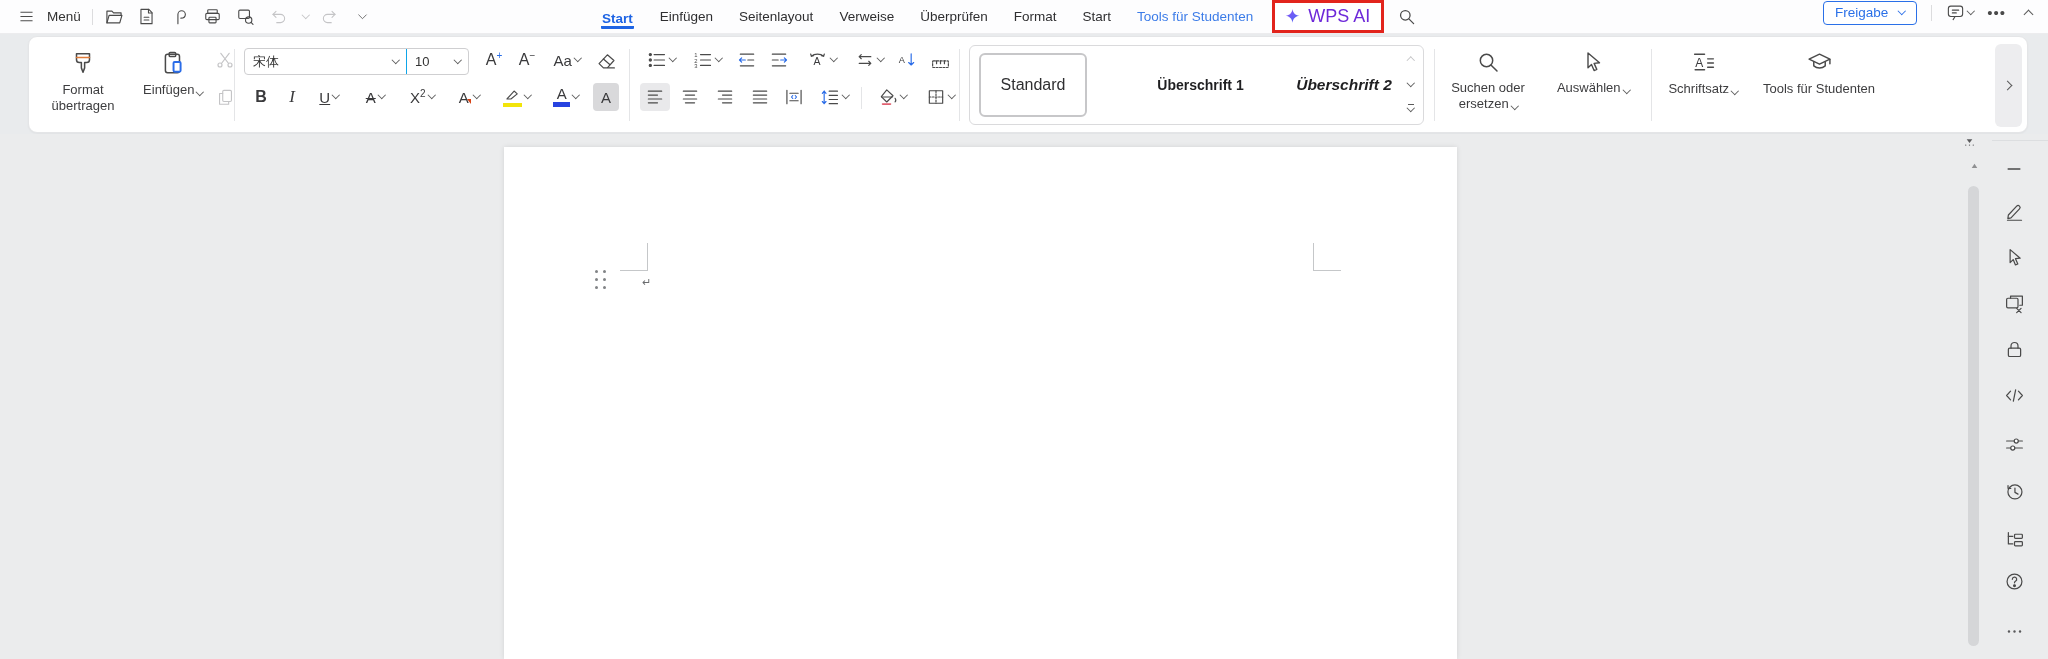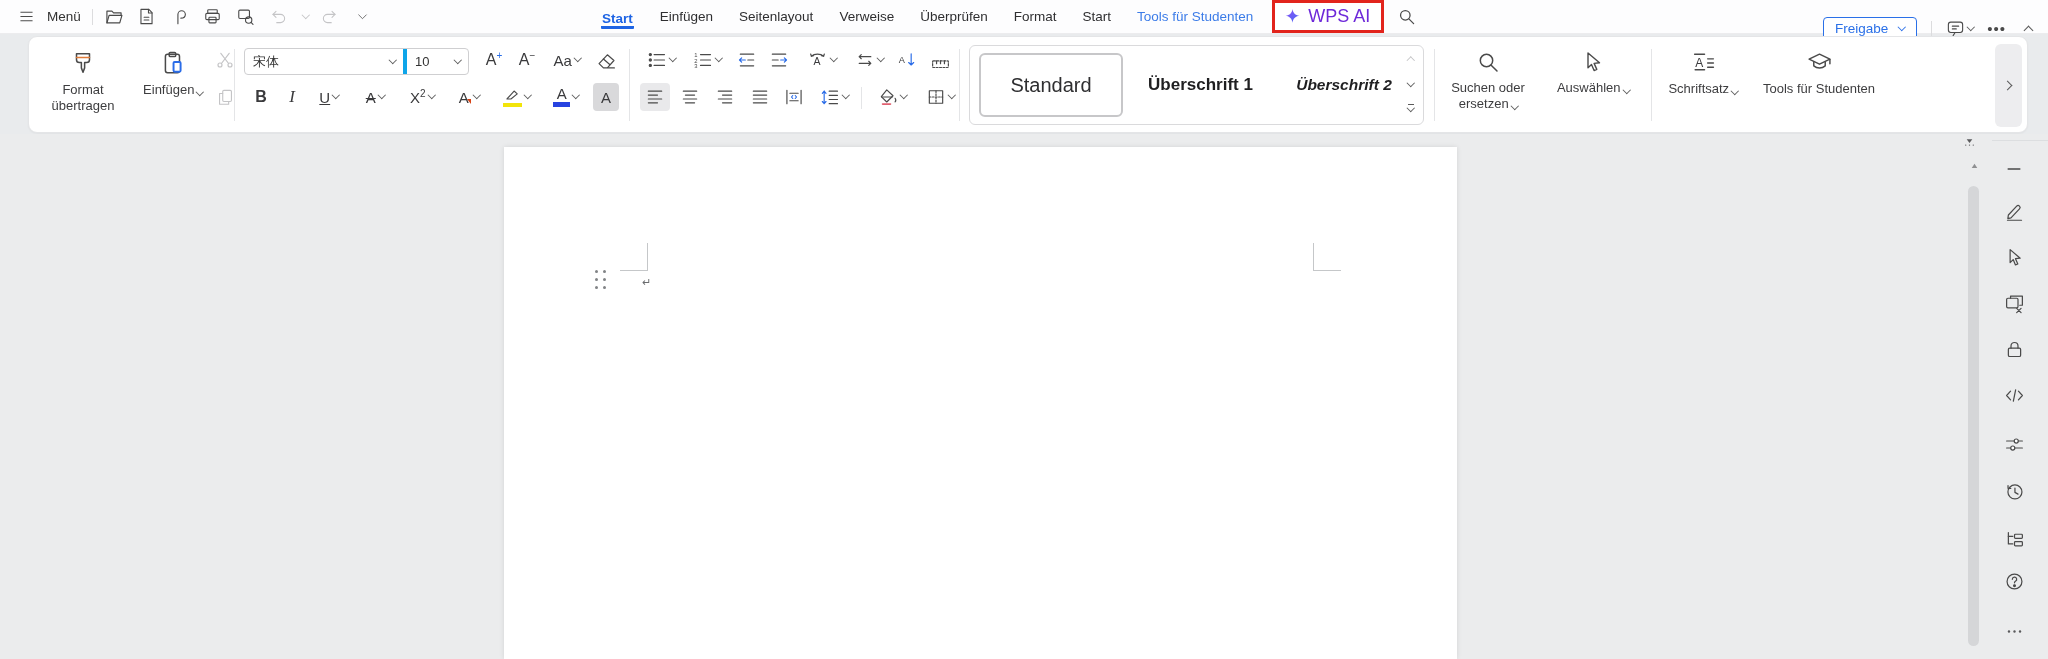--- a/index.html
+++ b/index.html
@@ -20,43 +20,43 @@
   .tb-left .menu-lbl { font-size:13.5px; color:#333; margin-right:2px; }
   .vdiv { width:1px; height:16px; background:#dcdcde; }
   .qbtn { display:flex; align-items:center; justify-content:center; width:24px; height:24px; cursor:pointer; }
   #tabs { position:absolute; left:588px; top:0; height:33px; display:flex; align-items:center; }
   .tab { font-size:13.5px; color:#2f2f31; padding:0 13px; height:33px; display:flex; align-items:center; cursor:pointer; white-space:nowrap; }
   .tab.active span { color:#1e64e4; font-weight:bold; border-bottom:3px solid #1e64e4; padding:6px 1px 0; border-radius:1px; }
   .tab.accent { color:#3c7ce8; }
   #wps-ai-box { display:flex; align-items:center; gap:7px; border:3px solid #e2241c; padding:3px 11px 3px 9px;
     margin-left:6px; background:#fff; cursor:pointer; }
   #wps-ai-box span { font-size:18px; color:#6d28d9; }
-  .tb-right { position:absolute; right:16px; top:0; height:25px; display:flex; align-items:center; gap:14px;margin-top:16px; }
+  .tb-right { position:absolute; right:16px; top:0; height:25px; display:flex; align-items:center; gap:14px; }
   #share-btn { display:flex; align-items:center; gap:8px; border:1px solid #2a70e8; color:#2a70e8;
     border-radius:4px; height:24px; padding:0 11px; font-size:13.5px; background:#fff; cursor:pointer; }
   .dots { font-size:15px; color:#4a4a4a; letter-spacing:1px; cursor:pointer; }
   
   #ribbon { position:absolute; left:28px; top:36px; width:2000px; height:97px; background:#fff;
     border:1px solid #e4e5e7; border-radius:9px; box-shadow:0 1px 2px rgba(0,0,0,.04); }
   .rdiv { position:absolute; top:12px; width:1px; height:72px; background:#e4e5e7; }
   .bigbtn { position:absolute; top:7px; height:84px; display:flex; flex-direction:column; align-items:center;
     justify-content:flex-start; padding-top:6px; cursor:pointer; border-radius:6px; }
   .bigbtn .lbl { font-size:13px; color:#3d3d3f; text-align:center; line-height:16px; margin-top:6px; white-space:pre-line; }
   .sbtn { position:absolute; display:flex; align-items:center; justify-content:center; height:28px; border-radius:4px; cursor:pointer; }
   .sbtn.active { background:#e9e9eb; }
   .glyph { font-size:15px; color:#3a3a3c; }
   .row1 { top:9px; } .row2 { top:46px; }
   #font-combo { position:absolute; left:215px; top:11px; width:225px; height:27px; border:1px solid #cfcfd1;
     border-radius:4px; display:flex; align-items:center; background:#fff; }
   #font-combo .cell { display:flex; align-items:center; justify-content:space-between; padding:0 8px; height:100%; font-size:13px; color:#333; }
   #gallery { position:absolute; left:940px; top:8px; width:455px; height:80px; border:1px solid #dadadc; border-radius:6px; background:#fff; }
-  #style-standard { position:absolute; left:9px; top:7px; width:144px; height:64px; border:2px solid #c7c7c9;
-    border-radius:6px; display:flex; align-items:center; justify-content:center; font-size:20px; color:#2f2f31; cursor:pointer; }
+  #style-standard { position:absolute; left:9px; top:7px; width:108px; height:64px; border:2px solid #c7c7c9;
+    border-radius:6px; display:flex; align-items:center; justify-content:center; font-size:16px; color:#2f2f31; cursor:pointer; }
   #style-h1 { position:absolute; left:148px; top:7px; width:165px; height:64px; display:flex; align-items:center;
-    justify-content:center; font-size:17px; font-weight:bold; color:#1f1f21; cursor:pointer; }
+    justify-content:center; font-size:14px; font-weight:bold; color:#1f1f21; cursor:pointer; }
   #style-h2 { position:absolute; left:318px; top:7px; width:112px; height:64px; display:flex; align-items:center;
     justify-content:center; font-size:15.5px; font-weight:bold; font-style:italic; color:#1f1f21; cursor:pointer; }
   .gal-arr { position:absolute; left:433px; width:16px; height:16px; display:flex; align-items:center; justify-content:center; cursor:pointer; }
   #expand-btn { position:absolute; left:1966px; top:7px; width:27px; height:83px; background:#ededef; border-radius:6px;
     display:flex; align-items:center; justify-content:center; cursor:pointer; }
   
   #workspace { position:absolute; left:0; top:134px; width:2048px; height:525px; background:#ebeced; }
   #page { position:absolute; left:504px; top:13px; width:953px; height:512px; background:#fff;
     box-shadow:0 0 5px rgba(0,0,0,.10); }
   .mark { background:#c5c7c9; position:absolute; }
@@ -231,21 +231,21 @@
   </div>
   <div class="sbtn row2" style="left:183px;width:26px">
     <svg width="19" height="19" viewBox="0 0 24 24" class="ic ic-dis">
         <rect x="8.5" y="3" width="11" height="14" rx="1.5"></rect>
         <path d="M16 17v3.5H4.5V7H8.5"></path>
       </svg>
   </div>
   <div class="rdiv" style="left:205px"></div>
 
   <div id="font-combo">
-    <div class="cell" style="width:162px;border-right:4px solid #0ea5e9">
+    <div class="cell" style="width:162px;border-right:1px solid #0ea5e9">
       <span>宋体</span>
         <span class="chev sm"></span>
     </div>
     <div class="cell" style="width:61px">
       <span>10</span>
         <span class="chev sm"></span>
     </div>
   </div>
   <div class="sbtn row1" style="left:450px;width:30px">
     <span class="glyph" style="font-size:16px"><span>A</span><sup class="bplus">+</sup></span>

